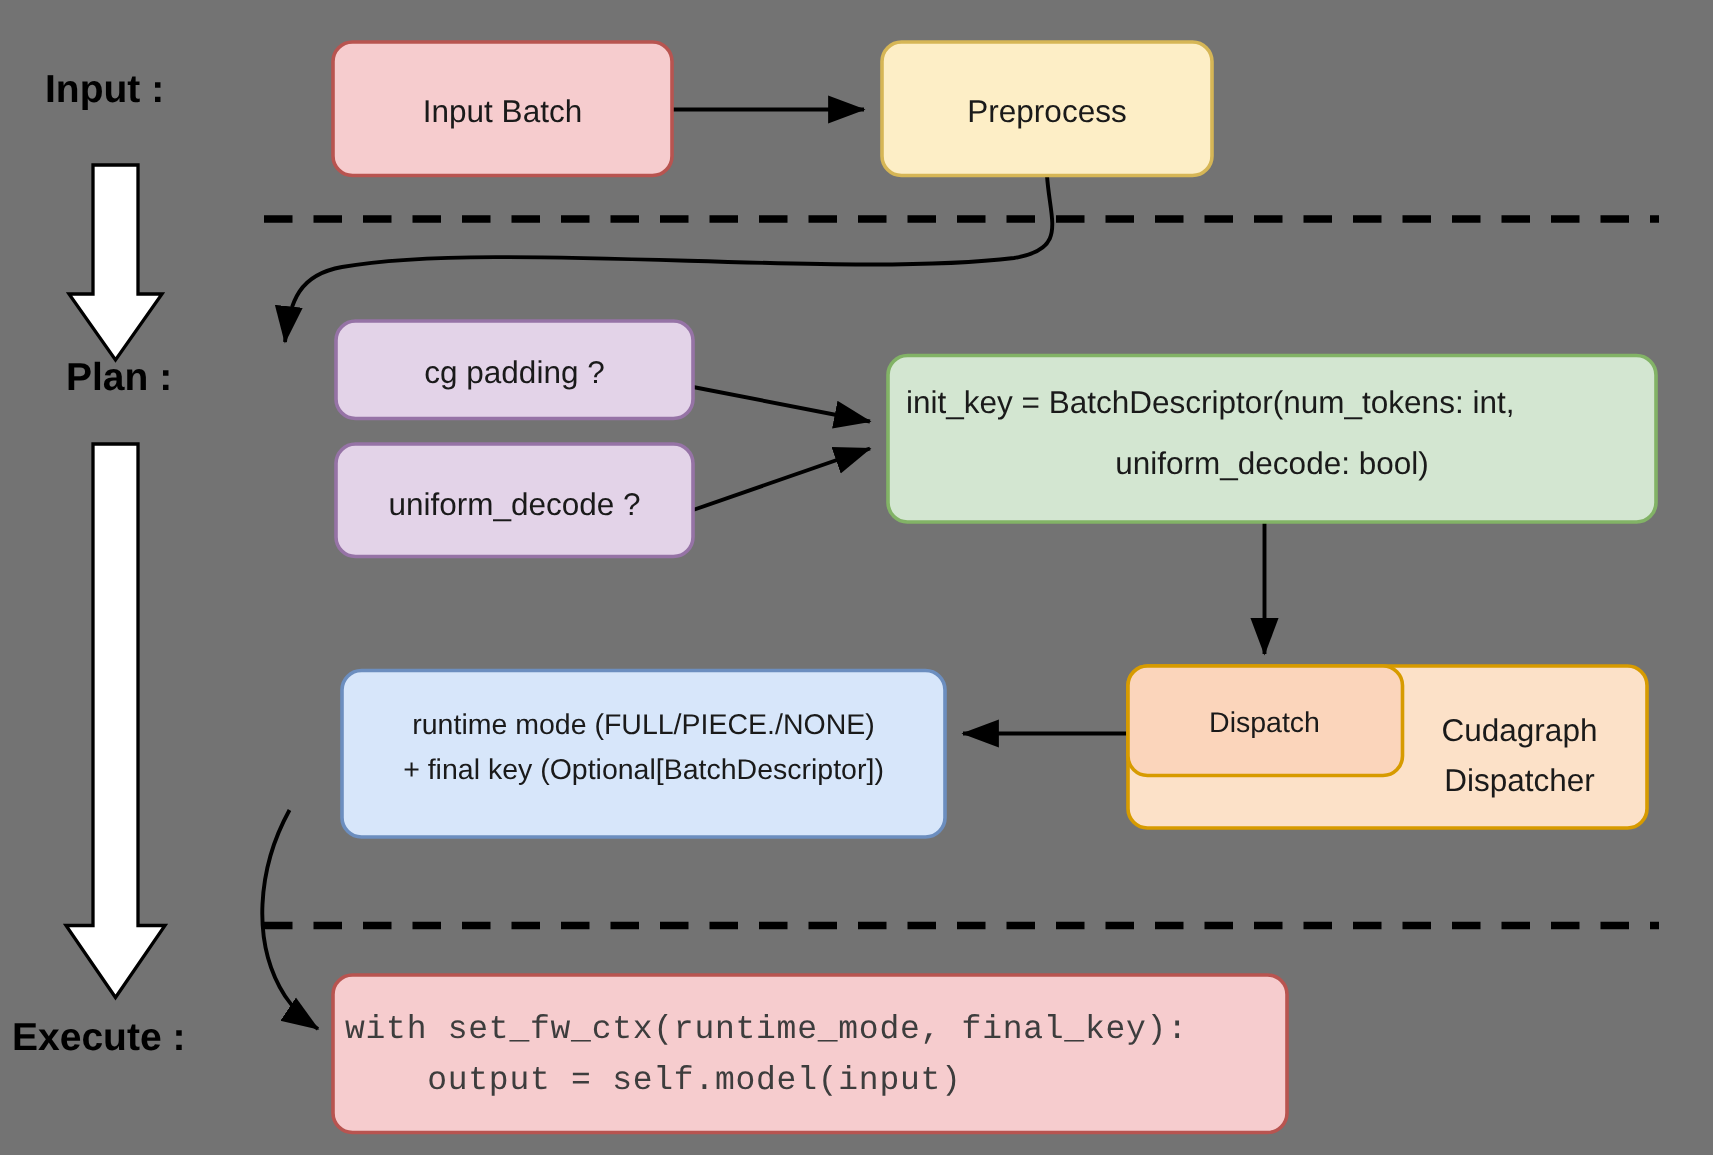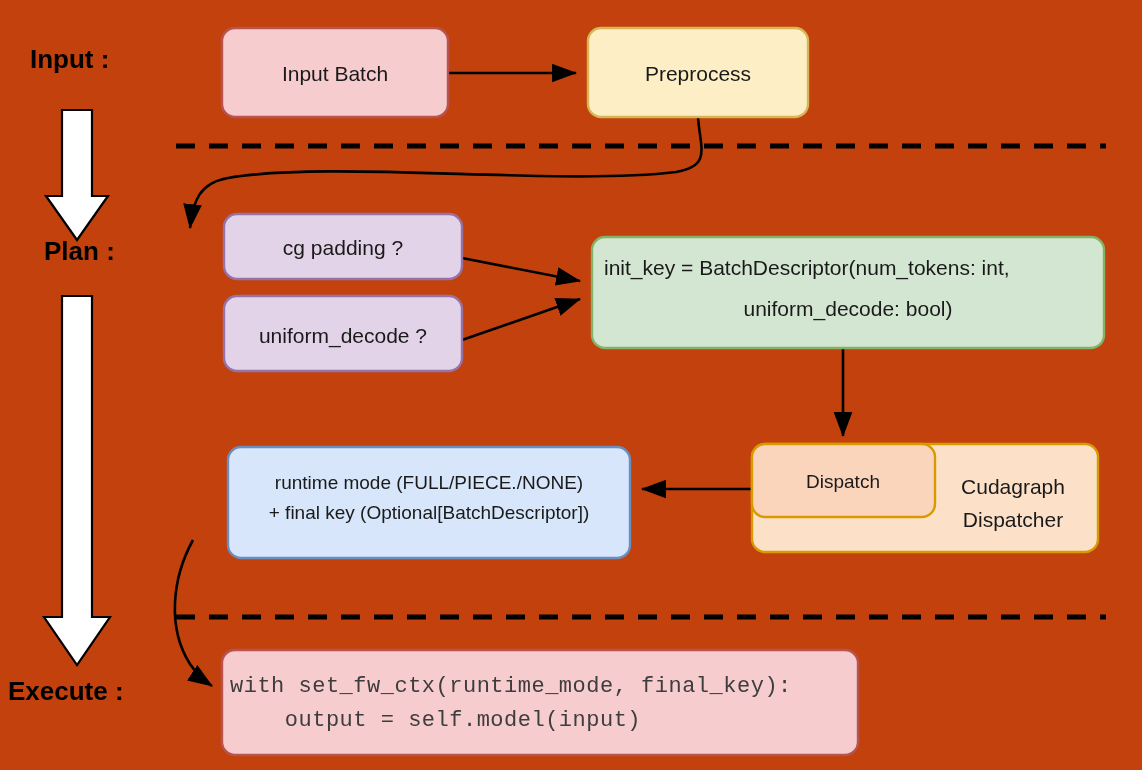--- a/index.html
+++ b/index.html
@@ -9,21 +9,21 @@
     background: #ffffff;
   }
   body {
     font-family: "Liberation Sans", sans-serif;
     -webkit-font-smoothing: antialiased;
   }
   #stage {
     position: relative;
     width: 1142px;
     height: 770px;
-    background: #c2410c;
+    background: #737373;
     overflow: hidden;
   }
   svg#diagram {
     position: absolute;
     top: 0;
     left: 0;
     width: 1142px;
     height: 770px;
     display: block;
   }

